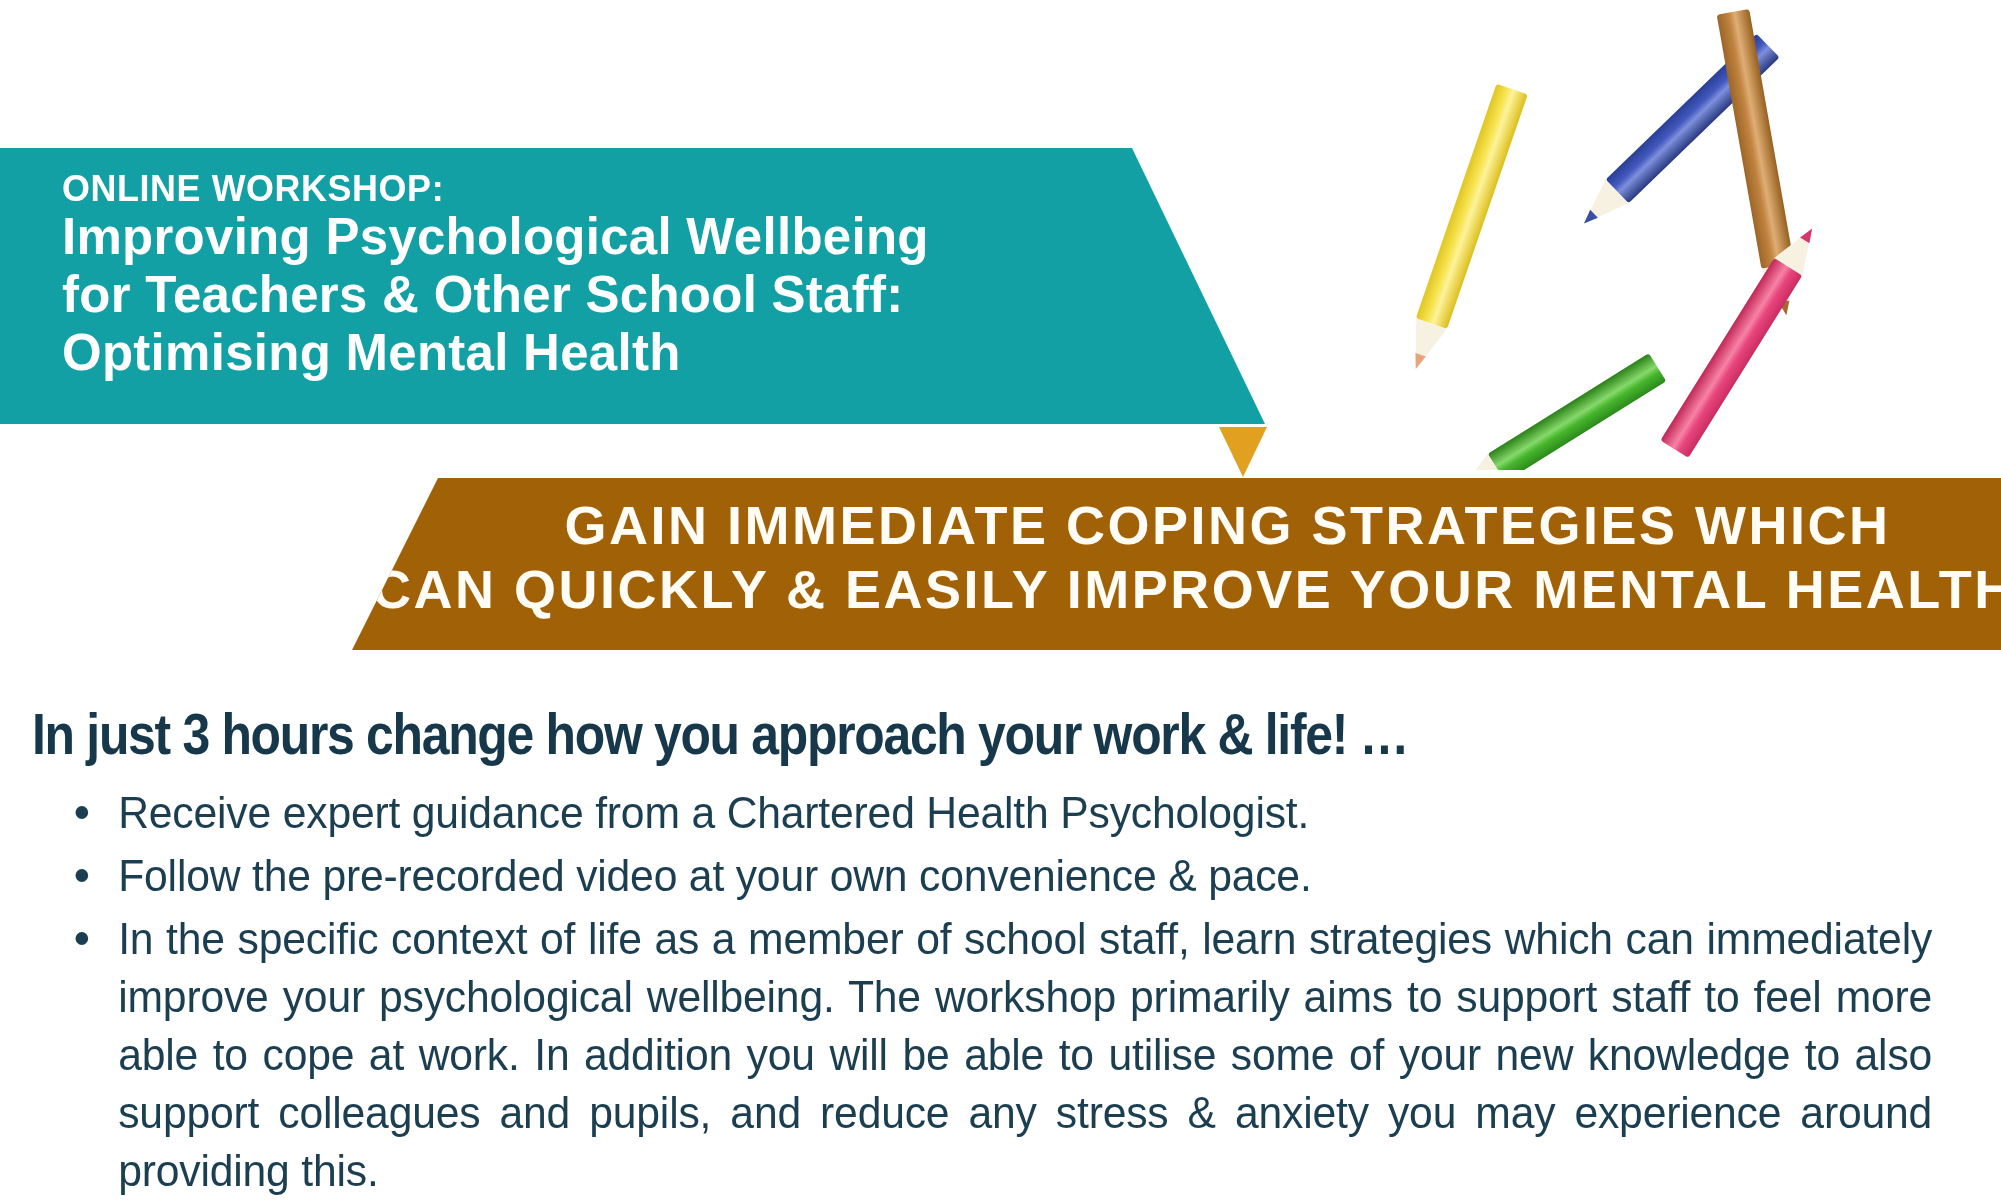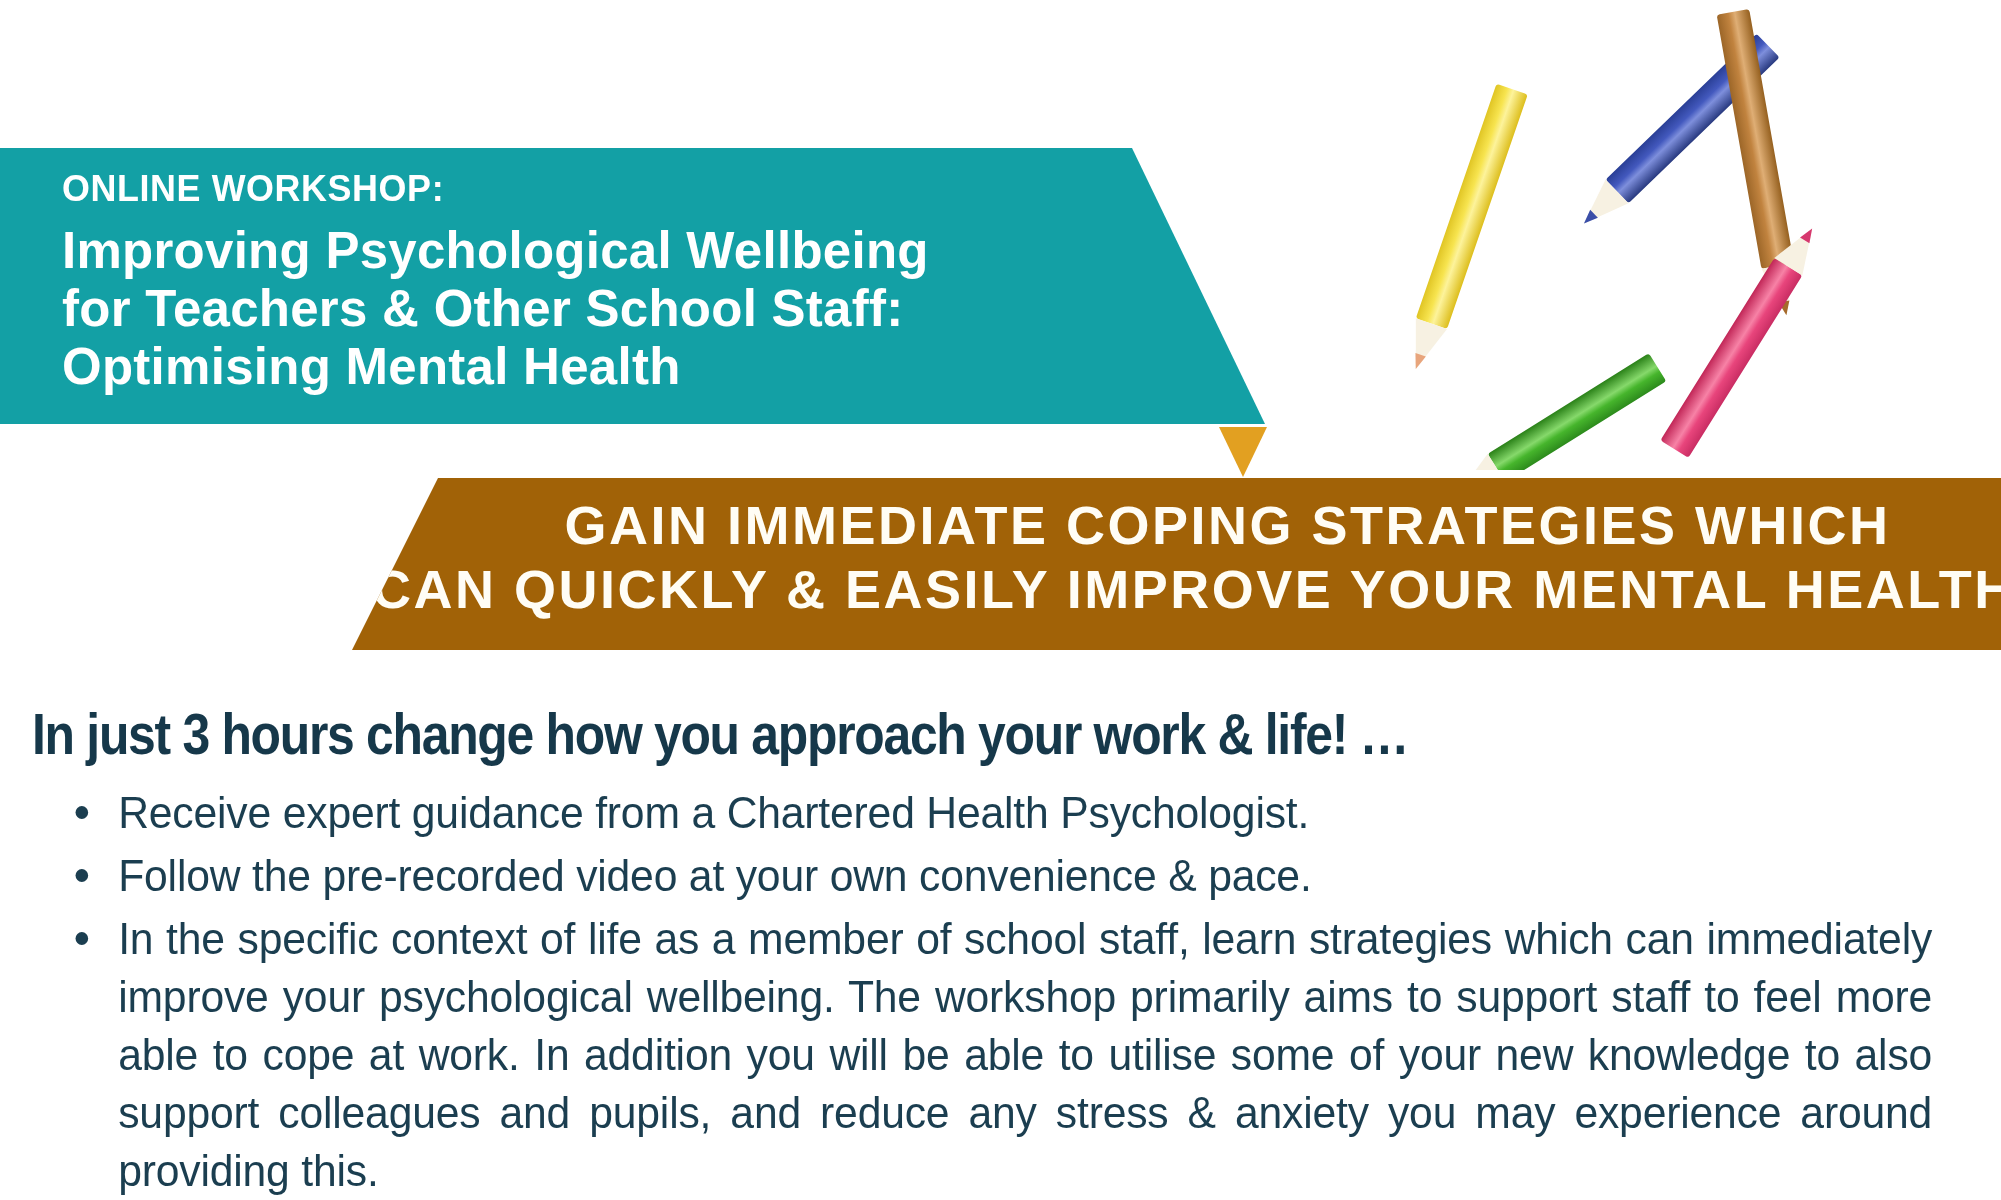--- a/index.html
+++ b/index.html
@@ -93,21 +93,20 @@
     font-weight: bold;
     font-size: 37px;
     color: #ffffff;
     letter-spacing: 0.6px;
     line-height: 1.0;
     transform: scaleX(0.97);
     transform-origin: left center;
     display: inline-block;
   }
   .workshop-title {
-    margin-top: 14px;
   }
   .workshop-title .wline {
     font-family: "Liberation Sans Narrow", "Liberation Sans", sans-serif;
     font-weight: bold;
     font-size: 52px;
     color: #ffffff;
     letter-spacing: 0.3px;
     line-height: 1.12;
     white-space: nowrap;
     transform: scaleX(0.98);

